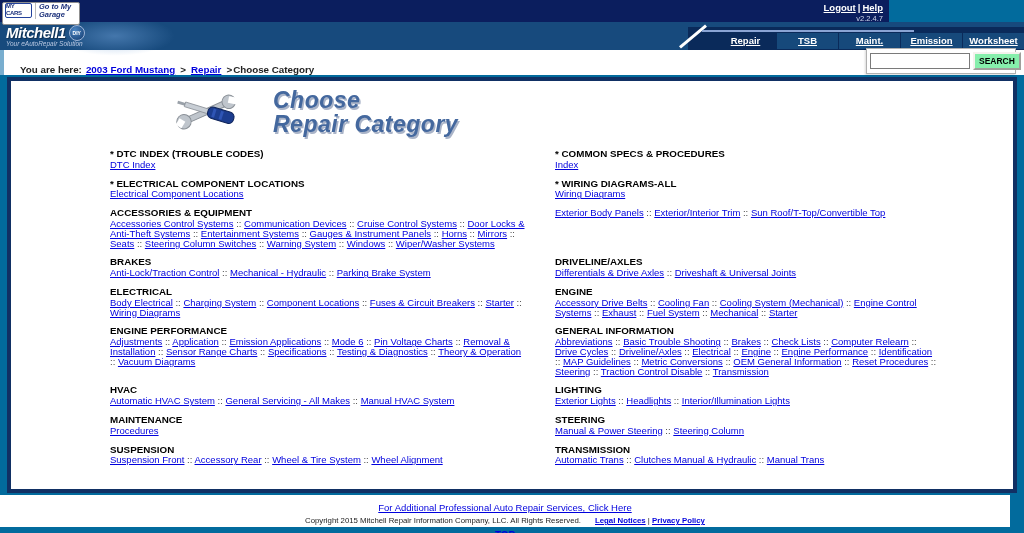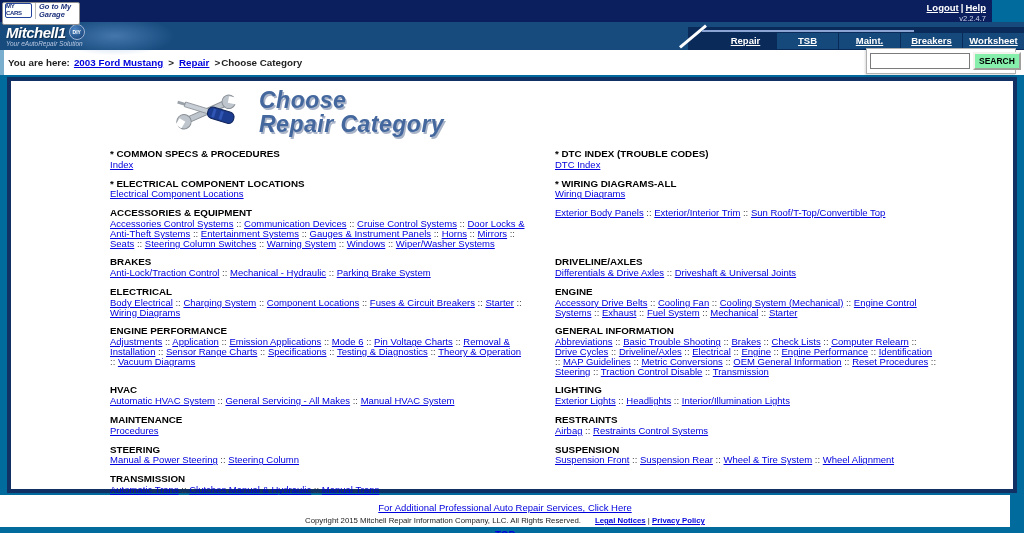--- a/index.html
+++ b/index.html
@@ -1,77 +1,77 @@
 <!DOCTYPE html>
 <html><head>
 <meta charset="utf-8">
 <style>
   * { margin:0; padding:0; box-sizing:border-box; }
   html,body { width:1024px; height:533px; overflow:hidden; }
   body { background:#026b9d; font-family:"Liberation Sans", sans-serif; position:relative; }
 
   
-  .topbar { position:absolute; top:0; left:0; width:992px; height:22px; background:#0b1e5e; z-index:4; }
+  .topbar { position:absolute; top:0; left:0; width:889px; height:22px; background:#0b1e5e; z-index:4; }
   .garage-btn { position:absolute; top:2px; left:2px; width:78px; height:23px; background:#fff;
     border:1px solid #8f8f8f; border-radius:2px; display:flex; align-items:flex-start; cursor:pointer; z-index:6; }
   .plate { width:27px; height:15px; margin-left:2px; border:1px solid #23429c; border-radius:2px;
     display:flex; flex-direction:column; align-items:center; justify-content:flex-end; }
   .plate-top { width:21px; height:3px; background:#23429c; margin:1px 0 0 0; border-radius:1px; }
   .plate-text { font-size:6px; font-weight:bold; color:#1a2f7a; line-height:7px; letter-spacing:-0.3px; }
   .garage-label { font-size:7.5px; font-weight:bold; font-style:italic; color:#1a2f7a; line-height:8px;
     margin-left:3px; border-left:1px solid #bbb; padding-left:3px; }
   .top-right { position:absolute; top:2px; right:6px; text-align:right; }
   .top-links { font-size:9.5px; font-weight:bold; color:#fff; }
   .top-links a { color:#fff; text-decoration:underline; cursor:pointer; }
   .top-links .pipe { margin:0 2px; }
   .version { font-size:7.5px; color:#cfd6ea; margin-top:1px; }
 
   
   .logobar { position:absolute; top:22px; left:0; width:1024px; height:28px; background:#174a7d; z-index:3; }
   .logo-glow { position:absolute; left:55px; top:-6px; width:120px; height:40px; border-radius:50%;
     background:radial-gradient(ellipse at center, rgba(105,155,210,0.55), rgba(105,155,210,0) 70%); }
   .logo { position:absolute; left:6px; top:2px; cursor:pointer; }
-  .logo-line { display:flex; align-items:flex-start; }
+  .logo-line { display:flex; align-items:flex-end; }
   .logo-text { font-size:15px; font-weight:900; font-style:italic; color:#fff; letter-spacing:-0.5px;
     text-shadow:1px 1px 1px rgba(0,0,0,0.4); }
   .diy-orb { width:16px; height:16px; border-radius:50%; margin-left:3px;
     background:radial-gradient(circle at 35% 30%, #4d86c4, #123a6d); border:1px solid #9fb6d8;
     display:flex; align-items:center; justify-content:center; font-size:5px; font-weight:bold; color:#fff; }
   .tagline { font-size:6.5px; font-style:italic; color:#b9c8e2; margin-top:-1px; }
 
   .tabstrip { position:absolute; right:0; top:5px; width:336px; height:23px; background:#0a2a5a; }
   .tab-slash { position:absolute; left:-12px; top:8px; width:34px; height:3px; background:#fff;
     transform:rotate(-40deg); }
   .tab-topline { position:absolute; left:14px; top:3px; width:212px; height:2px; background:#8aa4d4; }
   .tabs { position:absolute; left:26px; right:0; bottom:1px; height:16px; display:flex; }
   .tab { flex:1; text-align:center; font-size:9.5px; font-weight:bold; color:#fff;
     text-decoration:underline; line-height:16px; background:#16497b; border-left:1px solid #0a2a5a; cursor:pointer; }
   .tab.active { background:#0a2a5a; }
 
   
   .crumbrow { position:absolute; top:50px; left:0; width:1024px; height:25px; background:#fff; z-index:2;
-    display:flex; align-items:center; padding-left:8px; font-size:9.8px; }
+    display:flex; align-items:flex-end; padding-left:20px; font-size:9.8px; }
   .crumbrow::before { content:""; position:absolute; left:0; top:0; width:4px; height:100%; background:#79aecf; }
   .crumb-prefix, .crumb-current { font-weight:bold; color:#222; }
   .crumbrow a { color:#0000dd; font-weight:bold; text-decoration:underline; cursor:pointer; margin:0 4px; }
   .crumb-sep { color:#222; font-weight:bold; margin:0 1px; }
 
   .search-panel { position:absolute; top:48px; right:8px; width:150px; height:26px; background:#fff;
     border:1px solid #b0b0b0; box-shadow:-1px 1px 2px rgba(0,0,0,0.15); z-index:7;
     display:flex; align-items:center; padding:0 3px; }
   .search-input { width:100px; height:16px; border:1px solid #7a7a7a; font-size:9px; padding:0 2px; }
   .search-btn { margin-left:3px; height:18px; font-size:8.5px; font-weight:bold; color:#000;
     background:#86efac; border:2px outset #f4f2ee; padding:0 4px; cursor:pointer;
     font-family:"Liberation Sans", sans-serif; }
 
   
   .panel { position:absolute; top:77px; left:7px; width:1010px; height:416px; background:#fff;
     border:4px solid #113064; }
   .page-header { display:flex; align-items:center; margin:6px 0 0 158px; height:50px; }
-  .header-text { margin-left:14px; font-size:23px; line-height:24px; font-weight:900; font-style:italic;
+  .header-text { margin-left:28px; font-size:23px; line-height:24px; font-weight:900; font-style:italic;
     color:#44689e; text-shadow:1.5px 1.5px 0 #aab4c8; letter-spacing:0.5px; }
 
   .cat-grid { display:grid; grid-template-columns:445px 1fr; padding:12px 45px 0 99px; }
   .cat-cell { margin-bottom:9px; padding-right:30px; }
   .cat-heading { font-size:9.8px; font-weight:bold; color:#000; line-height:9.8px; margin-bottom:1px; }
   .cat-links { font-size:9.5px; line-height:9.8px; }
   .cat-links a { color:#0000dd; text-decoration:underline; cursor:pointer; }
   .cat-links .sep { color:#444; }
 
   
@@ -115,21 +115,21 @@
     </div>
     <div class="tagline">Your eAutoRepair Solution</div>
   </div>
   <div class="tabstrip">
     <div class="tab-slash"></div>
     <div class="tab-topline"></div>
     <div class="tabs" id="tabs">
         <div class="tab active">Repair</div>
         <div class="tab">TSB</div>
         <div class="tab">Maint.</div>
-        <div class="tab">Breakers</div>
+        <div class="tab">Emission</div>
         <div class="tab">Worksheet</div>
       </div>
   </div>
 </div>
 
 <div class="crumbrow">
   <span class="crumb-prefix">You are here:</span>
   <a>2003 Ford Mustang</a>
   <span class="crumb-sep">&gt;</span>
   <a>Repair</a>
@@ -161,28 +161,28 @@
         <rect x="44" y="19.5" width="3" height="9" fill="#2f55b5"></rect>
         <rect x="52" y="19.5" width="3" height="9" fill="#2f55b5"></rect>
       </g>
     </svg>
     <div class="header-text">
       <div>Choose</div>
       <div>Repair Category</div>
     </div>
   </div>
   <div class="cat-grid" id="cat-grid">
+      <div class="cat-cell right">
+        <div class="cat-heading">* DTC INDEX (TROUBLE CODES)</div>
+        <div class="cat-links"><a>DTC Index</a></div>
+      </div>
       <div class="cat-cell left">
         <div class="cat-heading">* COMMON SPECS &amp; PROCEDURES</div>
         <div class="cat-links"><a>Index</a></div>
       </div>
-      <div class="cat-cell right">
-        <div class="cat-heading">* DTC INDEX (TROUBLE CODES)</div>
-        <div class="cat-links"><a>DTC Index</a></div>
-      </div>
       <div class="cat-cell left">
         <div class="cat-heading">* ELECTRICAL COMPONENT LOCATIONS</div>
         <div class="cat-links"><a>Electrical Component Locations</a></div>
       </div>
       <div class="cat-cell right">
         <div class="cat-heading">* WIRING DIAGRAMS-ALL</div>
         <div class="cat-links"><a>Wiring Diagrams</a></div>
       </div>
       <div class="cat-cell left">
         <div class="cat-heading">ACCESSORIES &amp; EQUIPMENT</div>
@@ -220,31 +220,27 @@
         <div class="cat-links"><a>Automatic HVAC System</a><span class="sep"> :: </span><a>General Servicing - All Makes</a><span class="sep"> :: </span><a>Manual HVAC System</a></div>
       </div>
       <div class="cat-cell right">
         <div class="cat-heading">LIGHTING</div>
         <div class="cat-links"><a>Exterior Lights</a><span class="sep"> :: </span><a>Headlights</a><span class="sep"> :: </span><a>Interior/Illumination Lights</a></div>
       </div>
       <div class="cat-cell left">
         <div class="cat-heading">MAINTENANCE</div>
         <div class="cat-links"><a>Procedures</a></div>
       </div>
-      <div class="cat-cell right">
-        <div class="cat-heading">RESTRAINTS</div>
-        <div class="cat-links"><a>Airbag</a><span class="sep"> :: </span><a>Restraints Control Systems</a></div>
-      </div>
       <div class="cat-cell left">
         <div class="cat-heading">STEERING</div>
         <div class="cat-links"><a>Manual &amp; Power Steering</a><span class="sep"> :: </span><a>Steering Column</a></div>
       </div>
       <div class="cat-cell right">
         <div class="cat-heading">SUSPENSION</div>
-        <div class="cat-links"><a>Suspension Front</a><span class="sep"> :: </span><a>Suspension Rear</a><span class="sep"> :: </span><a>Wheel &amp; Tire System</a><span class="sep"> :: </span><a>Wheel Alignment</a></div>
+        <div class="cat-links"><a>Suspension Front</a><span class="sep"> :: </span><a>Accessory Rear</a><span class="sep"> :: </span><a>Wheel &amp; Tire System</a><span class="sep"> :: </span><a>Wheel Alignment</a></div>
       </div>
       <div class="cat-cell left">
         <div class="cat-heading">TRANSMISSION</div>
         <div class="cat-links"><a>Automatic Trans</a><span class="sep"> :: </span><a>Clutches Manual &amp; Hydraulic</a><span class="sep"> :: </span><a>Manual Trans</a></div>
       </div>
       <div class="cat-cell right"></div>
     </div>
 </div>
 
 <div class="footer">

